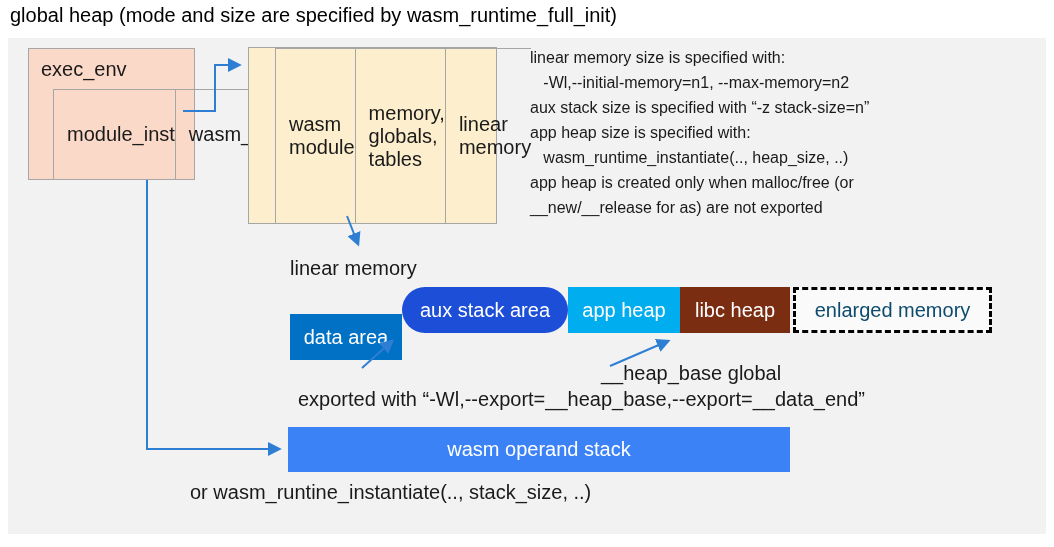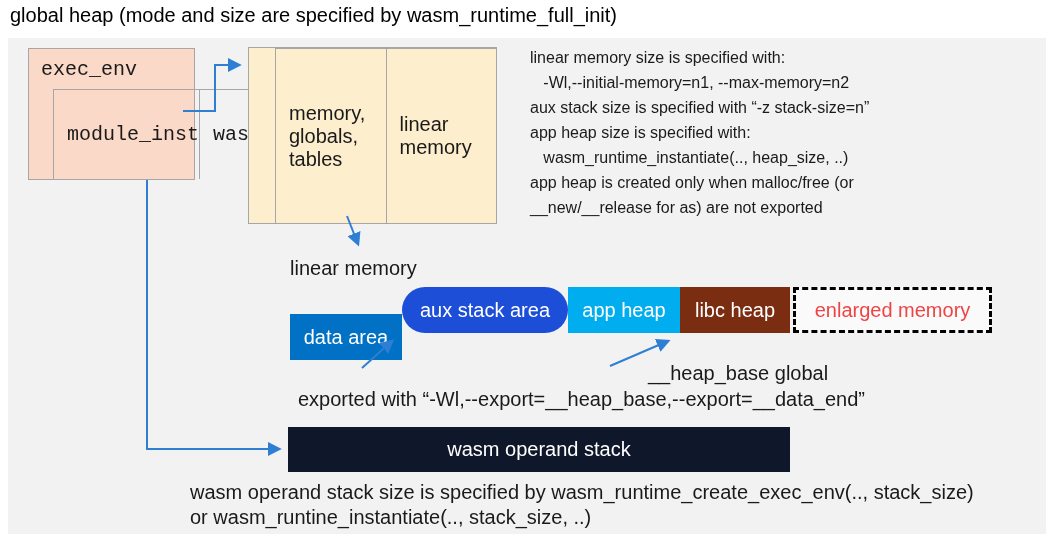--- a/index.html
+++ b/index.html
@@ -29,49 +29,50 @@
   .seg{position:absolute;top:287px;height:46px;display:flex;align-items:center;justify-content:center;color:#fff;font-size:20px;box-sizing:border-box;}
   .seg-0{left:290px;width:112px;margin-top:27px;}
   .seg-1{left:402px;width:166px;}
   .seg-2{left:568px;width:112px;}
   .seg-3{left:680px;width:110px;}
   .enlarged{position:absolute;left:793px;top:287px;width:199px;height:46px;border:3px dashed #000;background:#fafafa;box-sizing:border-box;display:flex;align-items:center;justify-content:center;font-size:20px;}
 
   
   .ann{position:absolute;font-size:20px;}
   .ann-data-end{left:322px;top:362px;}
-  .ann-heap-base{left:601px;top:362px;margin-left:47px;}
+  .ann-heap-base{left:601px;top:362px;}
   .ann-exported{left:298px;top:388px;}
 
   
   .op-stack{position:absolute;left:288px;top:427px;width:502px;height:45px;display:flex;align-items:center;justify-content:center;color:#fff;font-size:20px;}
 
   .footer{position:absolute;left:190px;top:480px;font-size:20px;line-height:25px;}
 
   .overlay{position:absolute;left:0;top:0;pointer-events:none;}
 </style>
 </head>
 <body>
 
 <div class="stage">
 
   <div class="page-title">global heap (mode and size are specified by wasm_runtime_full_init)</div>
 
   <div class="panel"></div>
 
-  <div class="struct exec-env" style="background: rgb(251, 217, 200); font-family: Liberation Mono, monospace;">
+  <div class="struct exec-env" style="background: rgb(251, 217, 200);">
     <div class="stitle">exec_env</div>
     <div class="cells">
       <div class="cell">module_inst</div>
       <div class="cell">wasm_stack</div>
     </div>
   </div>
 
   <div class="struct mod-inst" style="background: rgb(253, 238, 205);">
     <div class="cells">
+      <div class="cell">wasm module</div>
       <div class="cell">memory, globals, tables</div>
       <div class="cell">linear memory</div>
     </div>
   </div>
 
   <div class="notes">
     <div class="note-line">linear memory size is specified with:</div>
     <div class="note-line">   -Wl,--initial-memory=n1, --max-memory=n2</div>
     <div class="note-line">aux stack size is specified with “-z stack-size=n”</div>
     <div class="note-line">app heap size is specified with:</div>
@@ -79,30 +80,29 @@
     <div class="note-line">app heap is created only when malloc/free (or</div>
     <div class="note-line">__new/__release for as) are not exported</div>
   </div>
 
   <div class="lm-label">linear memory</div>
   <div class="seg seg-0" style="background: rgb(0, 113, 197);">data area</div>
   <div class="seg seg-1" style="background: #1d4ed8; border-radius: 23px;">aux stack area</div>
   <div class="seg seg-2" style="background: rgb(0, 174, 239);">app heap</div>
   <div class="seg seg-3" style="background: rgb(123, 45, 18);">libc heap</div>
   <div class="enlarged">
-    <span style="color: #ef4444;">enlarged memory</span>
+    <span style="color: #0c4a6e;">enlarged memory</span>
   </div>
 
   <div class="ann ann-heap-base">__heap_base global</div>
   <div class="ann ann-exported">exported with “-Wl,--export=__heap_base,--export=__data_end”</div>
 
-  <div class="op-stack" style="background: #0f172a;">wasm operand stack</div>
+  <div class="op-stack" style="background: #3b82f6;">wasm operand stack</div>
 
   <div class="footer">
-    <div>wasm operand stack size is specified by wasm_runtime_create_exec_env(.., stack_size)</div>
     <div>or wasm_runtine_instantiate(.., stack_size, ..)</div>
   </div>
 
   <svg class="overlay" width="1054" height="547">
     <defs>
       <marker id="arrow" viewBox="0 0 10 10" refX="8" refY="5" markerWidth="7" markerHeight="7" orient="auto-start-reverse">
         <path d="M0,0 L10,5 L0,10 z" fill="#2e7fd4"></path>
       </marker>
     </defs>
     <polyline points="183,111 215,111 215,65 239,65" fill="none" stroke="#2e7fd4" stroke-width="2" marker-end="url(#arrow)"></polyline>

